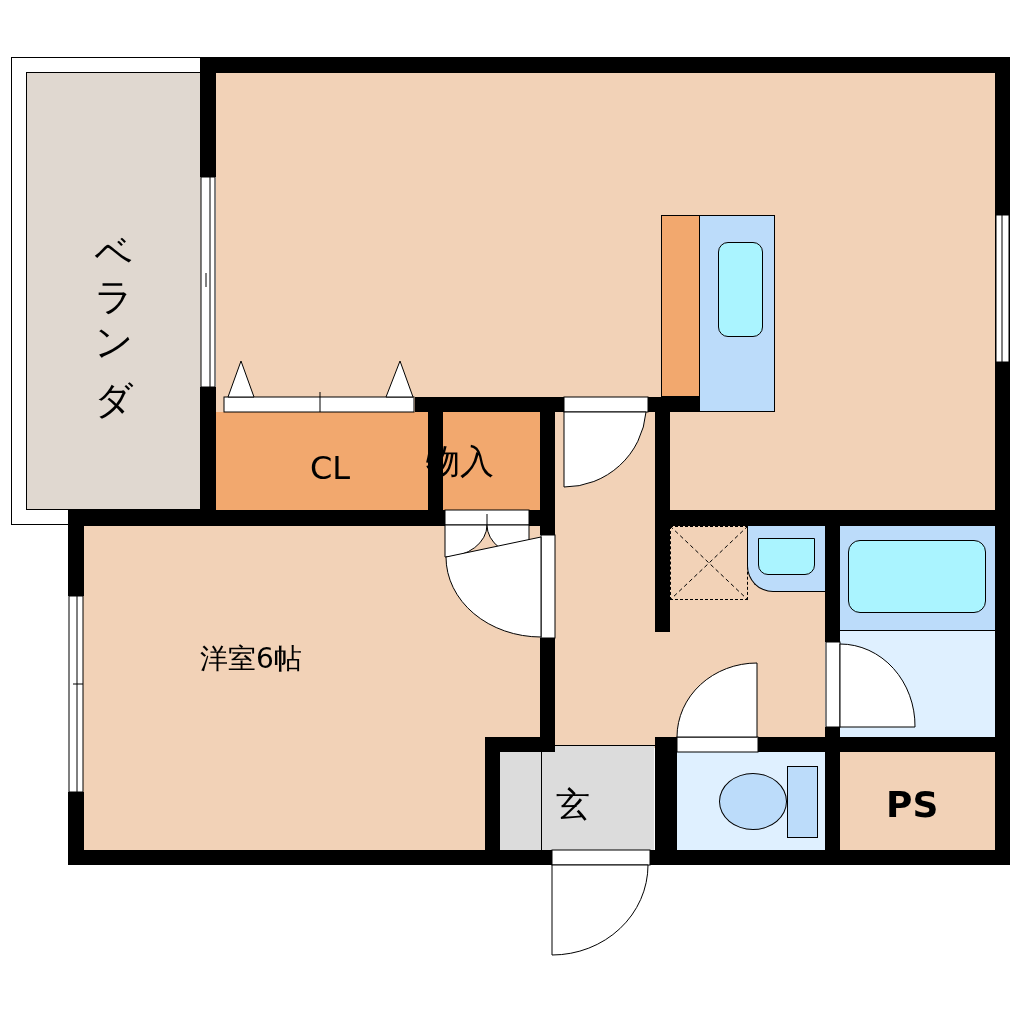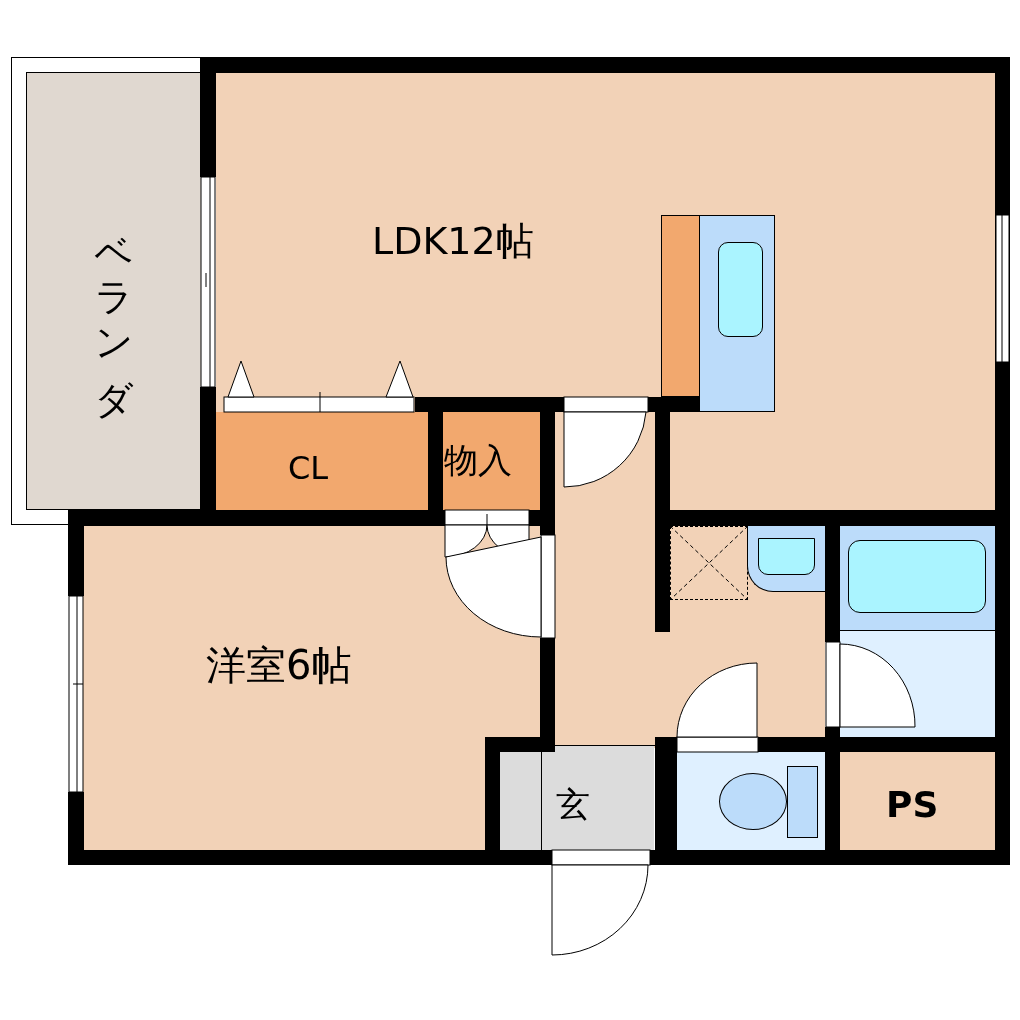--- a/index.html
+++ b/index.html
@@ -12,38 +12,37 @@
 </head>
 <body>
 
 <div id="plan">
 
   <div class="abs" style="left:11px;top:57px;width:200px;height:468px;border:1px solid #000;background:#fff;"></div>
   <div class="abs" style="left:26px;top:72px;width:178px;height:438px;background:#e0d8d0;border:1px solid #000;"></div>
   <div class="label" style="left:93px;top:210px;width:40px;font-size:38px;writing-mode:vertical-rl;letter-spacing:4px;">ベランダ</div>
 
   <div class="abs" style="left:216px;top:72px;width:780px;height:440px;background:#f2d2b7;"></div>
-  <div class="label" style="left:372px;top:222px;font-size:38px;">LDK12帖</div>
 
   <div class="abs" style="left:661px;top:215px;width:39px;height:182px;background:#f2a86e;border:1px solid #000;"></div>
   <div class="abs" style="left:699px;top:215px;width:76px;height:297px;background:#bcdcfa;border:1px solid #000;"></div>
   <div class="abs" style="left:699px;top:411px;width:76px;height:1px;background:#000;"></div>
   <div class="abs" style="left:718px;top:242px;width:45px;height:95px;background:#aaf4ff;border:1px solid #000;border-radius:10px;"></div>
 
   <div class="abs" style="left:216px;top:412px;width:212px;height:98px;background:#f2a86e;"></div>
-  <div class="label" style="left:288px;top:452px;font-size:32px;">CL</div>
+  <div class="label" style="left:310px;top:452px;font-size:32px;">CL</div>
 
   <div class="abs" style="left:443px;top:412px;width:97px;height:98px;background:#f2a86e;"></div>
-  <div class="label" style="left:444px;top:444px;font-size:34px;font-family:Liberation Serif, serif;">物入</div>
+  <div class="label" style="left:426px;top:444px;font-size:34px;">物入</div>
 
   <div class="abs" style="left:555px;top:412px;width:270px;height:336px;background:#f2d2b7;"></div>
   <div class="abs" style="left:670px;top:412px;width:30px;height:100px;background:#f2d2b7;"></div>
 
   <div class="abs" style="left:83px;top:525px;width:457px;height:325px;background:#f2d2b7;"></div>
-  <div class="label" style="left:200px;top:645px;font-size:40px;margin-left:6px;">洋室6帖</div>
+  <div class="label" style="left:200px;top:645px;font-size:28px;">洋室6帖</div>
 
   <div class="abs" style="left:500px;top:745px;width:154px;height:105px;background:#dcdcdc;"></div>
   <div class="abs" style="left:541px;top:745px;width:1px;height:105px;background:#000;"></div>
   <div class="abs" style="left:555px;top:745px;width:100px;height:1px;background:#000;"></div>
   <div class="label" style="left:556px;top:787px;font-size:34px;">玄</div>
 
   <div class="abs" style="left:670px;top:525px;width:155px;height:222px;background:#f2d2b7;"></div>
   <div class="abs" style="left:670px;top:526px;width:78px;height:74px;border:1px dashed #000;"></div>
   <div class="abs" style="left:747px;top:525px;width:78px;height:67px;background:#bcdcfa;border-radius:0 0 0 26px;border-left:1px solid #000;border-bottom:1px solid #000;"></div>
   <div class="abs" style="left:758px;top:538px;width:57px;height:37px;background:#aaf4ff;border:1px solid #000;border-radius:0 0 10px 10px;"></div>

